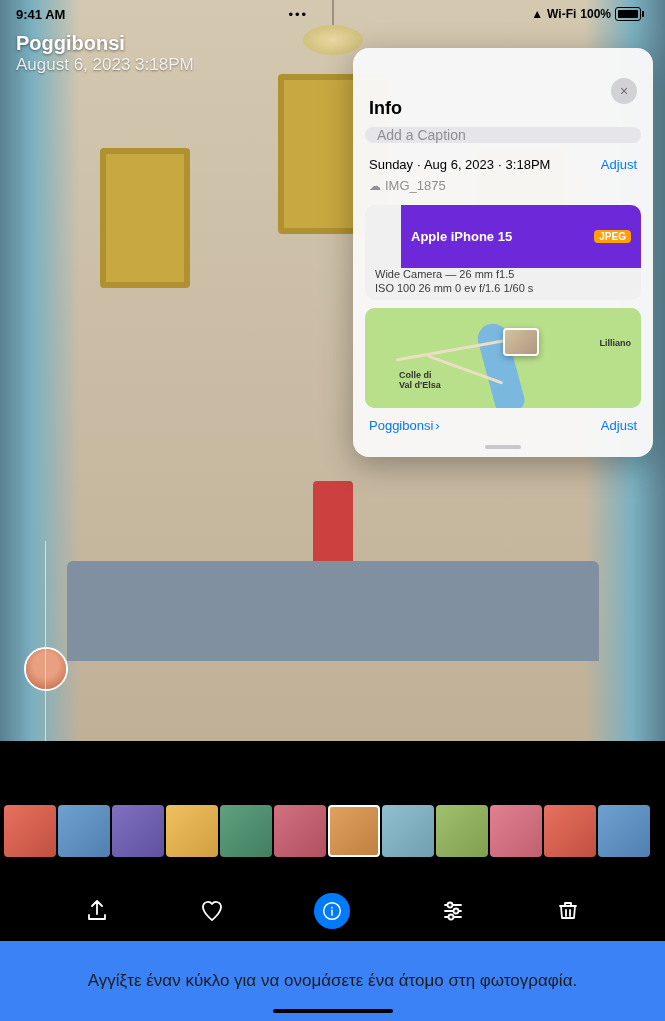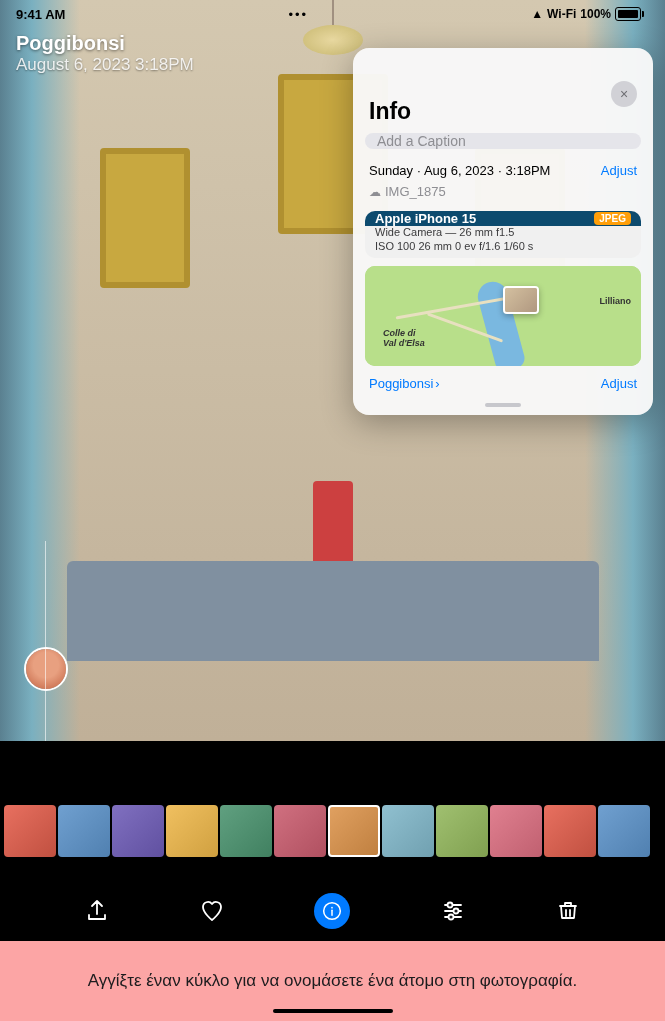--- a/index.html
+++ b/index.html
@@ -121,21 +121,21 @@
       z-index: 50;
       overflow: hidden;
     }
     .info-header {
       display: flex;
       align-items: center;
       justify-content: space-between;
       padding: 14px 16px 8px;
     }
     .info-title {
-      font-size: 23px;
+      font-size: 18px;
       font-weight: 700;
       color: #000;
       margin-top: 36px;
     }
     .info-close {
       width: 26px; height: 26px;
       background: #d1d1d6;
       border-radius: 50%;
       display: flex; align-items: center; justify-content: center;
       font-size: 14px;
@@ -177,22 +177,23 @@
     .camera-block {
       margin: 4px 12px;
       background: #f0f0f0;
       border-radius: 10px;
       overflow: hidden;
     }
     .camera-model-row {
       display: flex;
       align-items: center;
       justify-content: space-between;
-      padding: 0 10px;
-      background: #0c4a6e;
+      padding: 24px 10px;
+      background: #6d28d9;
+      margin-left: 36px;
     }
     .camera-model-text {
       font-size: 13px;
       font-weight: 600;
       color: #fff;
     }
     .jpeg-badge {
       background: #ff9f0a;
       border-radius: 4px;
       padding: 1px 5px;
@@ -346,21 +347,21 @@
       justify-content: center;
       font-size: 18px;
     }
 
     
     .caption-area {
       position: absolute;
       bottom: 0;
       left: 0; right: 0;
       height: 80px;
-      background: #fca5a5;
+      background: #3b82f6;
       display: flex;
       align-items: center;
       justify-content: center;
       padding: 0 30px;
     }
     .caption-text {
       font-size: 17px;
       color: #1c1c1e;
       text-align: center;
       line-height: 1.4;
@@ -549,21 +550,21 @@
 
         <div class="map-river"></div>
 
         <div class="map-road" style="top:40px;left:30px;width:120px;height:3px;transform:rotate(-10deg);"></div>
         <div class="map-road" style="top:60px;left:60px;width:80px;height:3px;transform:rotate(20deg);"></div>
 
         <div class="map-photo-thumb">
           <div style="width:100%;height:100%;background:linear-gradient(135deg,#d4c0a0,#b09880);"></div>
         </div>
 
-        <div class="map-label" style="bottom:18px;left:18px;font-style:italic;">
+        <div class="map-label" style="bottom:18px;left:34px;">
           <span>Colle di</span><br><span>Val d'Elsa</span>
         </div>
         <div class="map-label" style="top:30px;right:10px;">Lilliano</div>
       </div>
     </div>
 
     <div class="map-footer">
       <div class="map-location-btn">
         <span>Poggibonsi</span>
         <span> ›</span>

